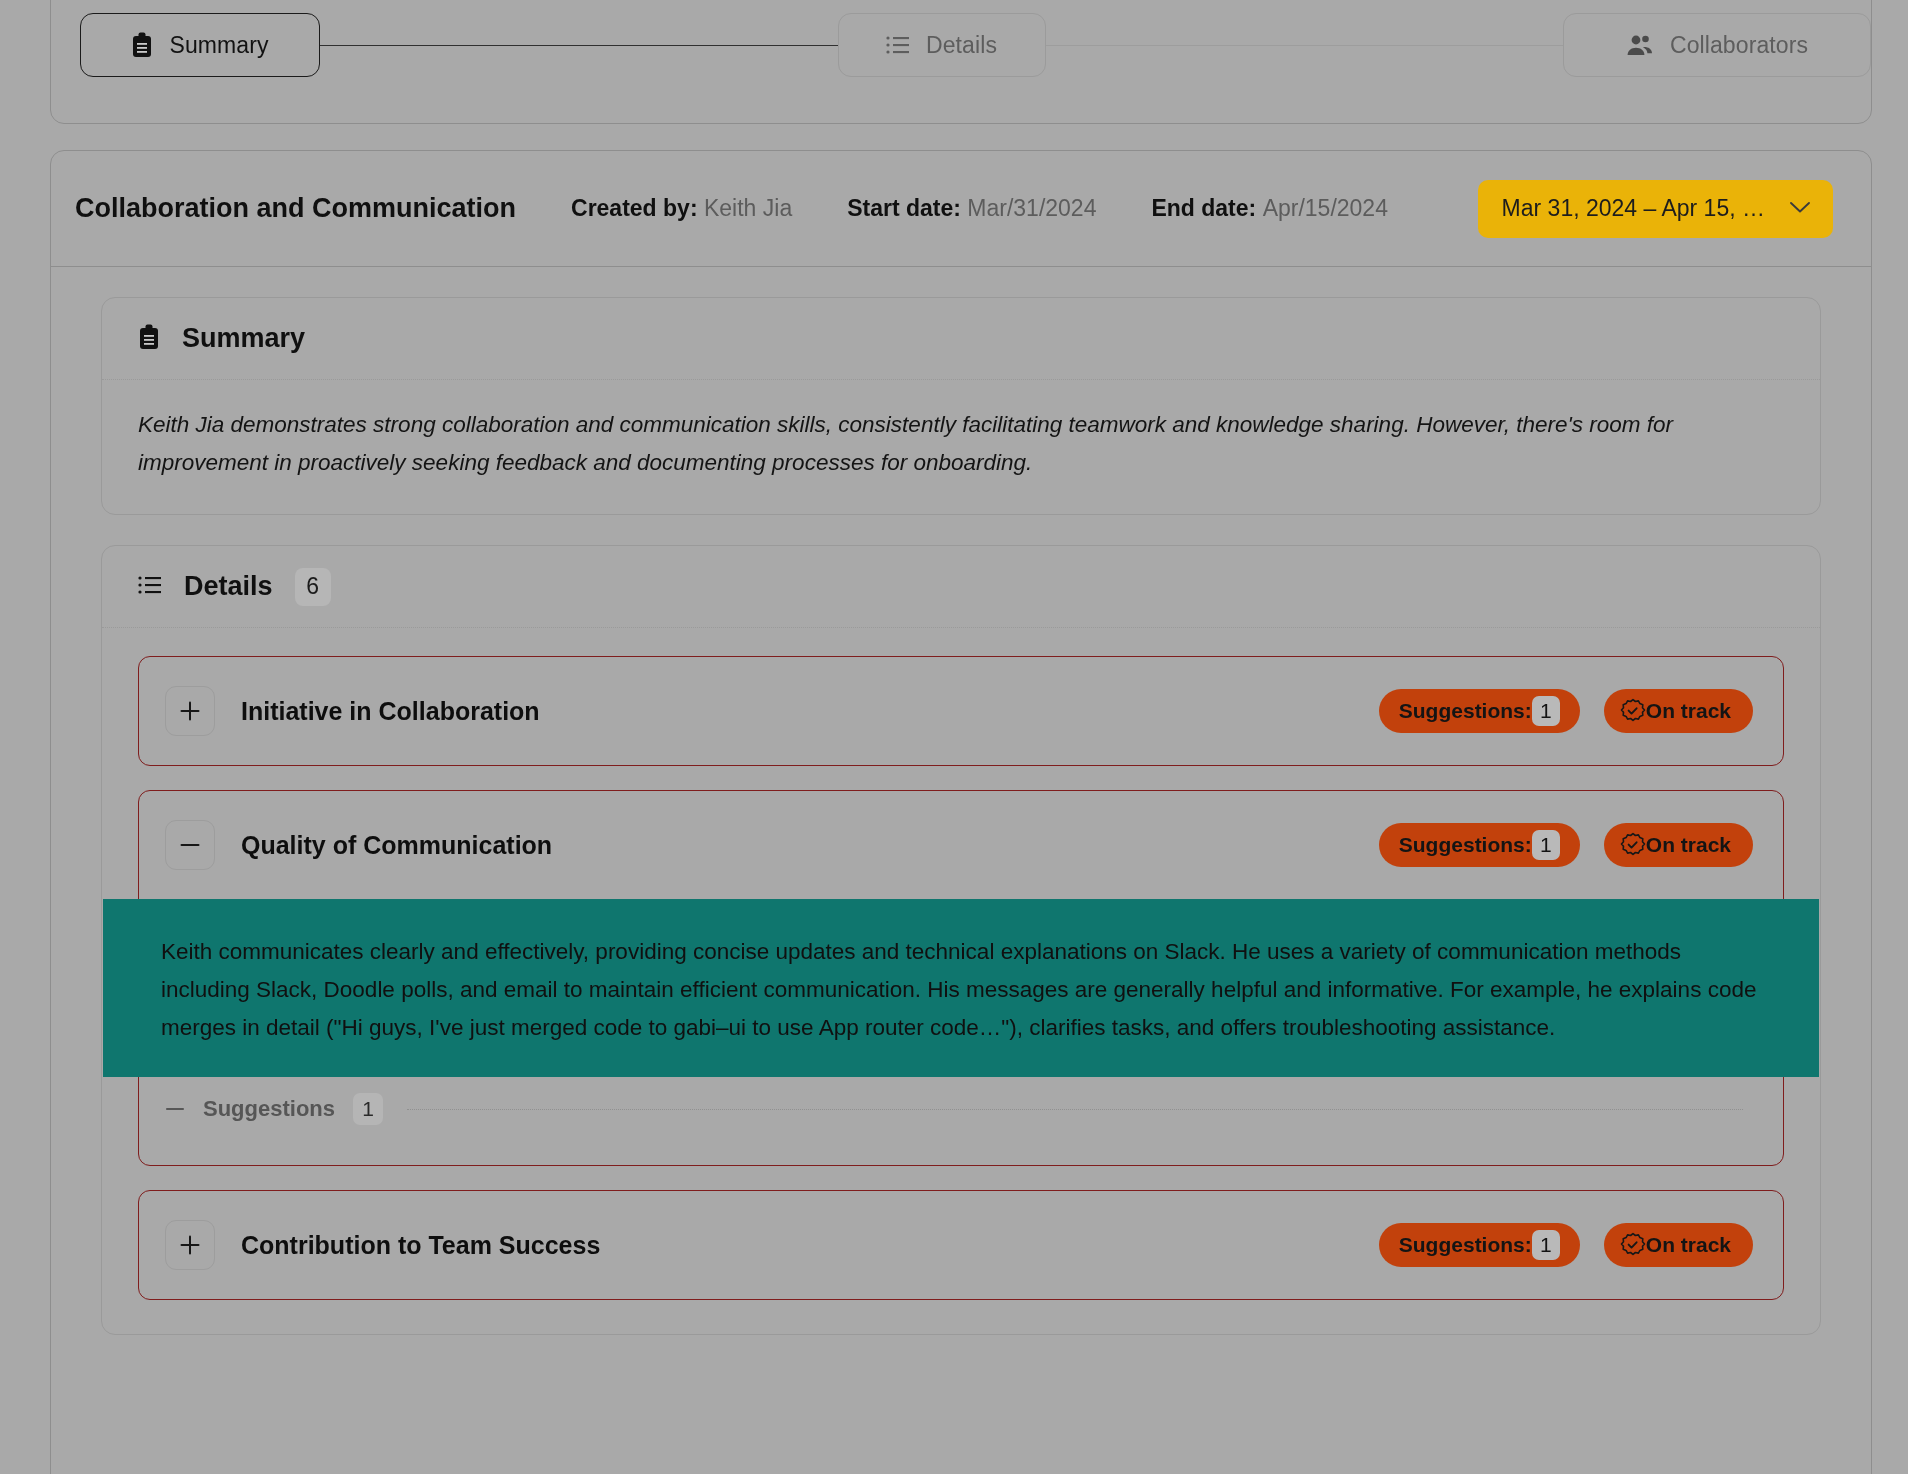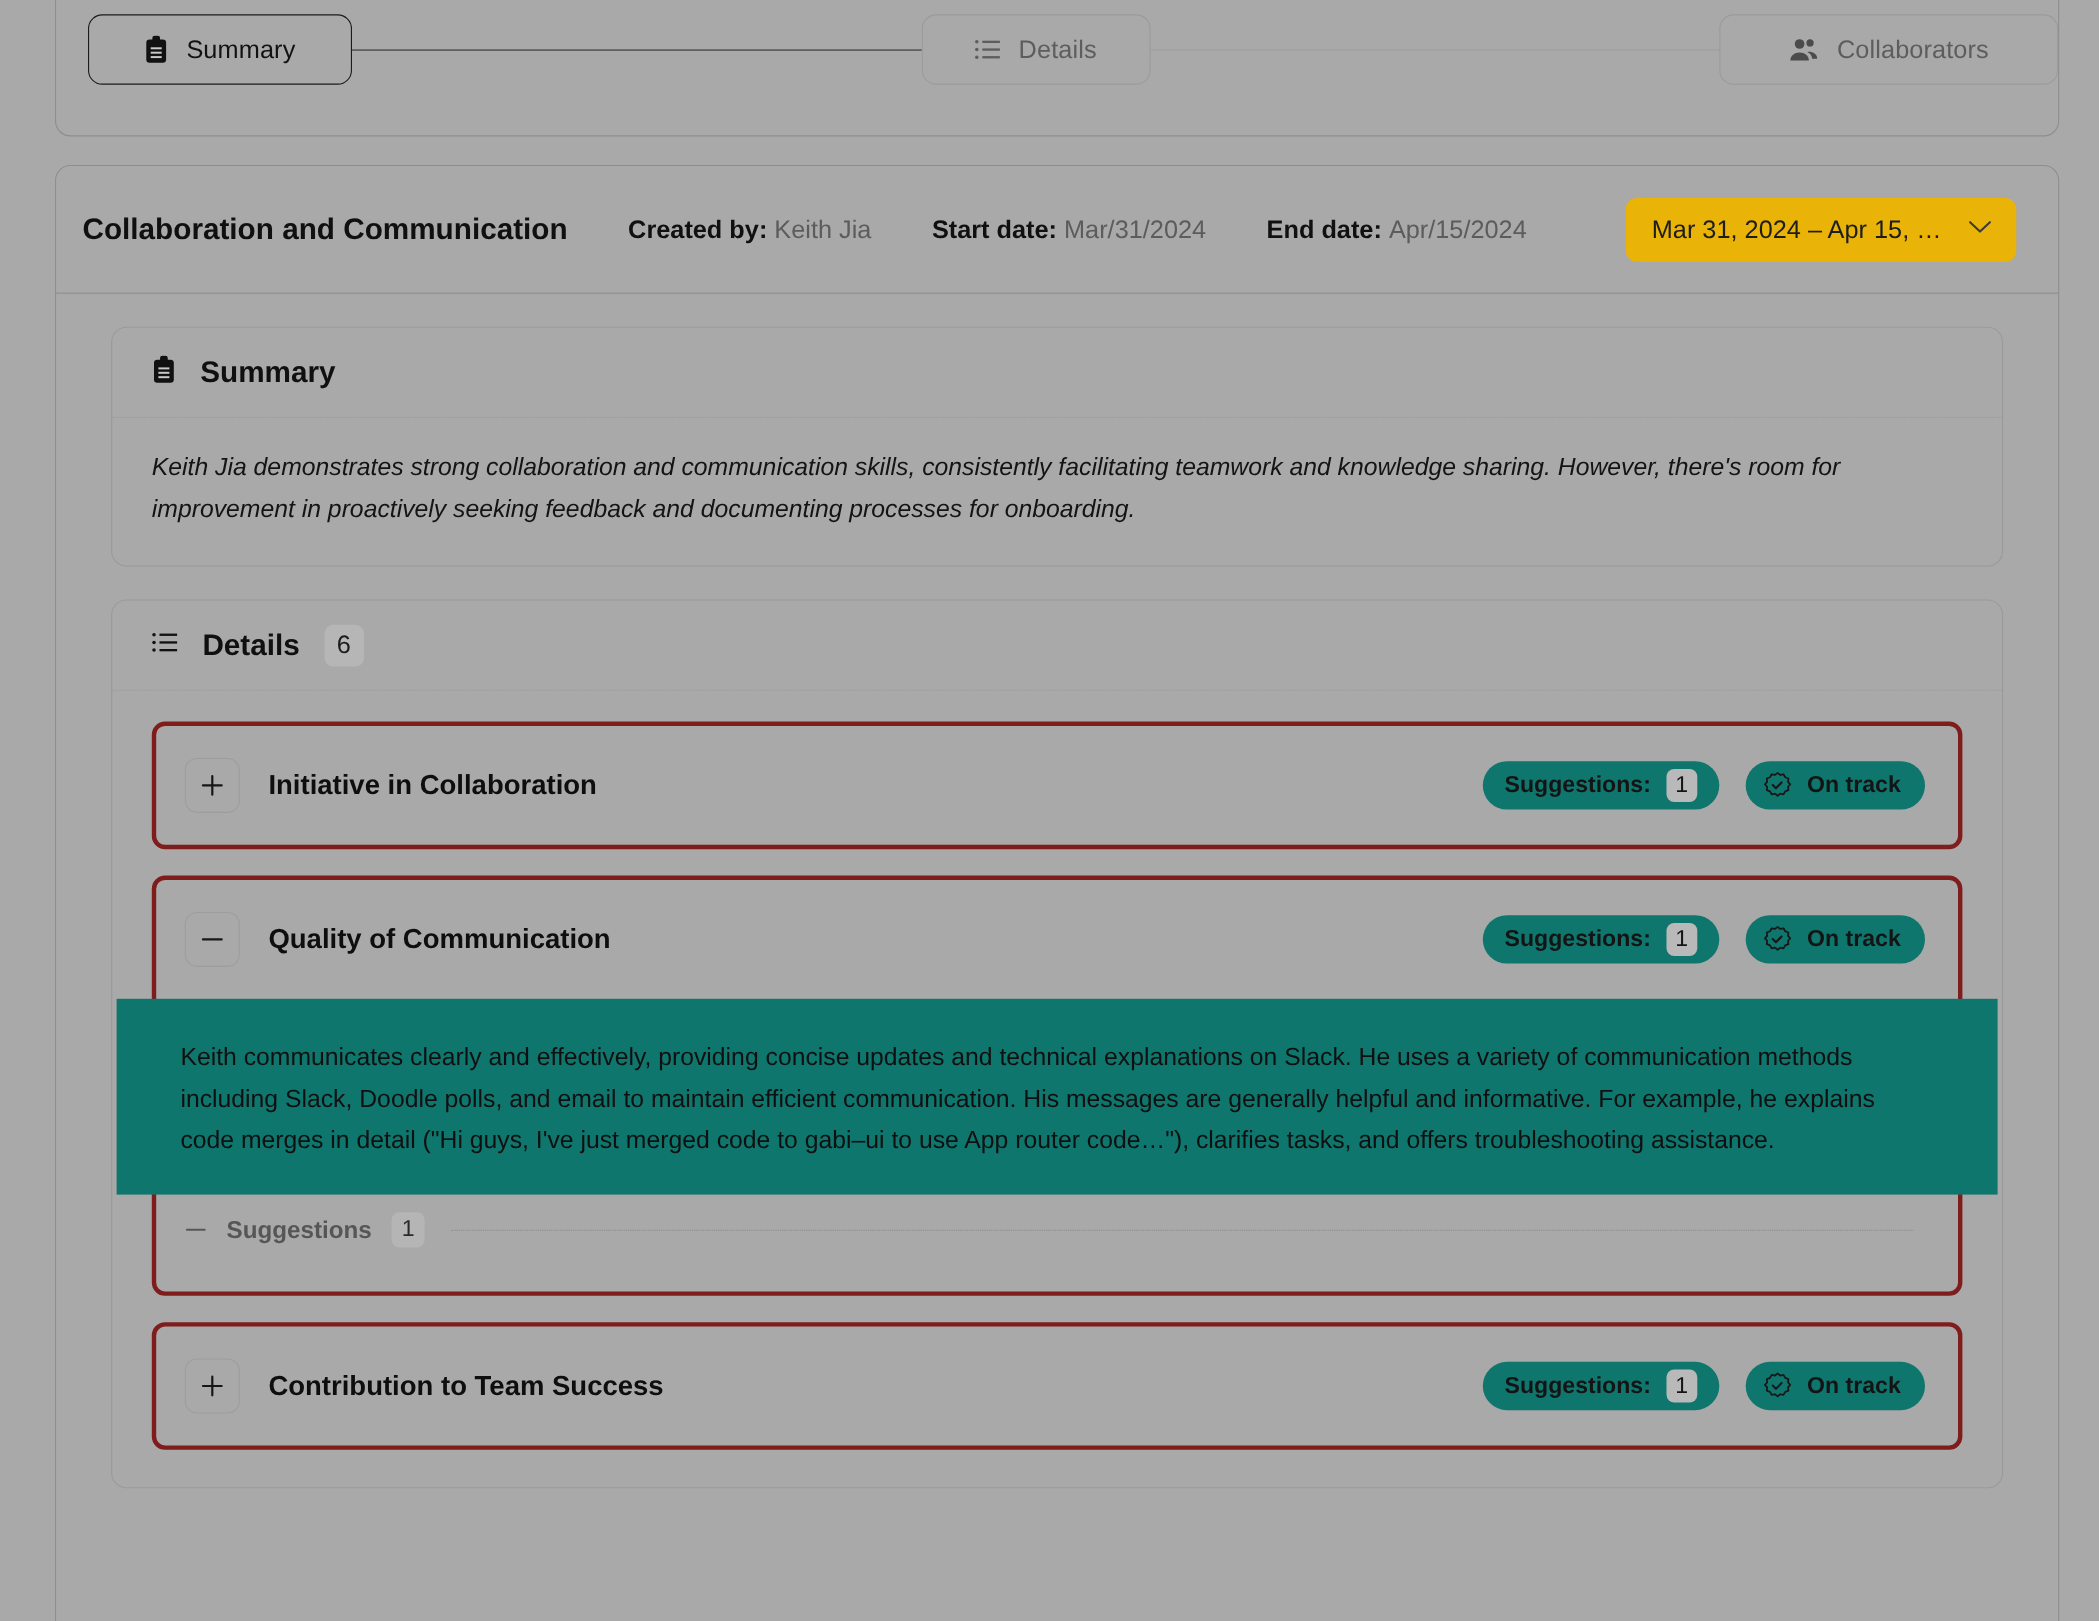--- a/index.html
+++ b/index.html
@@ -190,21 +190,21 @@
     line-height: 38px;
     color: #141414;
     max-width: 1670px;
     font-style: italic;
   }
 
   
   .acc-wrap { padding: 28px 36px 34px 36px; }
 
   .acc {
-    border: 4px solid #7f1d1d;
+    border: 1px solid #7f1d1d;
     border-radius: 12px;
     background: #a9a9a9;
     margin-bottom: 24px;
   }
   .acc:last-child { margin-bottom: 0; }
 
   .acc-head {
     display: flex;
     align-items: center;
     height: 108px;
@@ -233,25 +233,24 @@
 
   .acc-right {
     margin-left: auto;
     display: flex;
     align-items: center;
     gap: 24px;
   }
   .chip {
     display: inline-flex;
     align-items: center;
-    gap: 14px;
     height: 44px;
     padding: 0 20px;
     border-radius: 22px;
-    background: #0f766e;
+    background: #c2410c;
     font-size: 21px;
     color: #141414;
     white-space: nowrap;
   }
   .chip-sugg { font-weight: 700; }
   .chip-num {
     display: inline-flex;
     align-items: center;
     justify-content: center;
     min-width: 28px;

